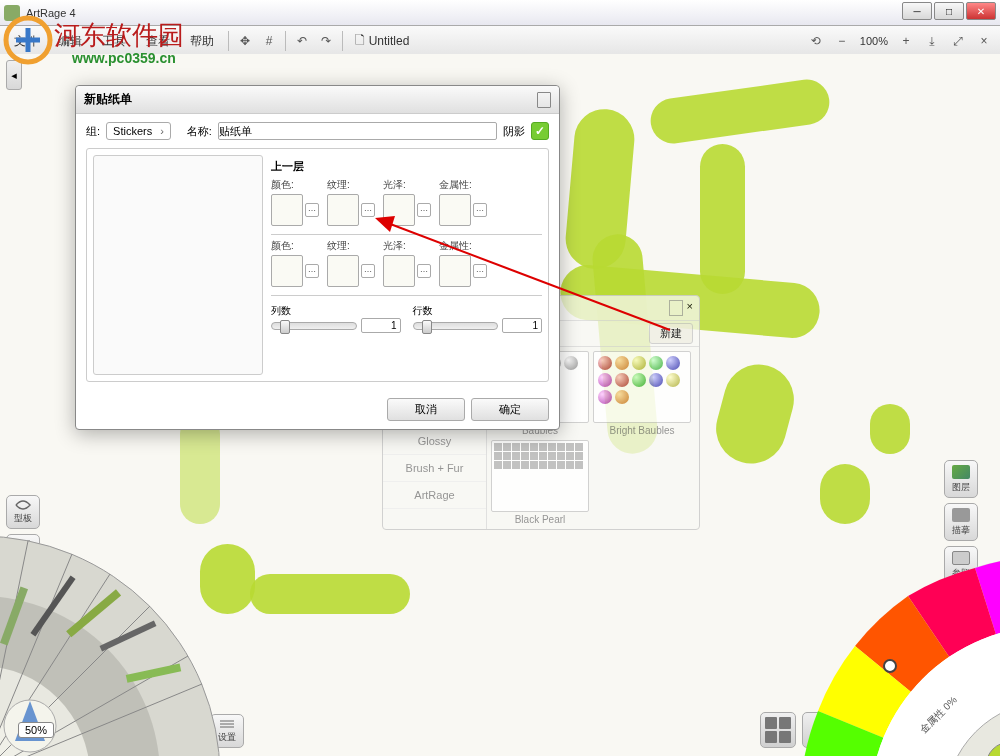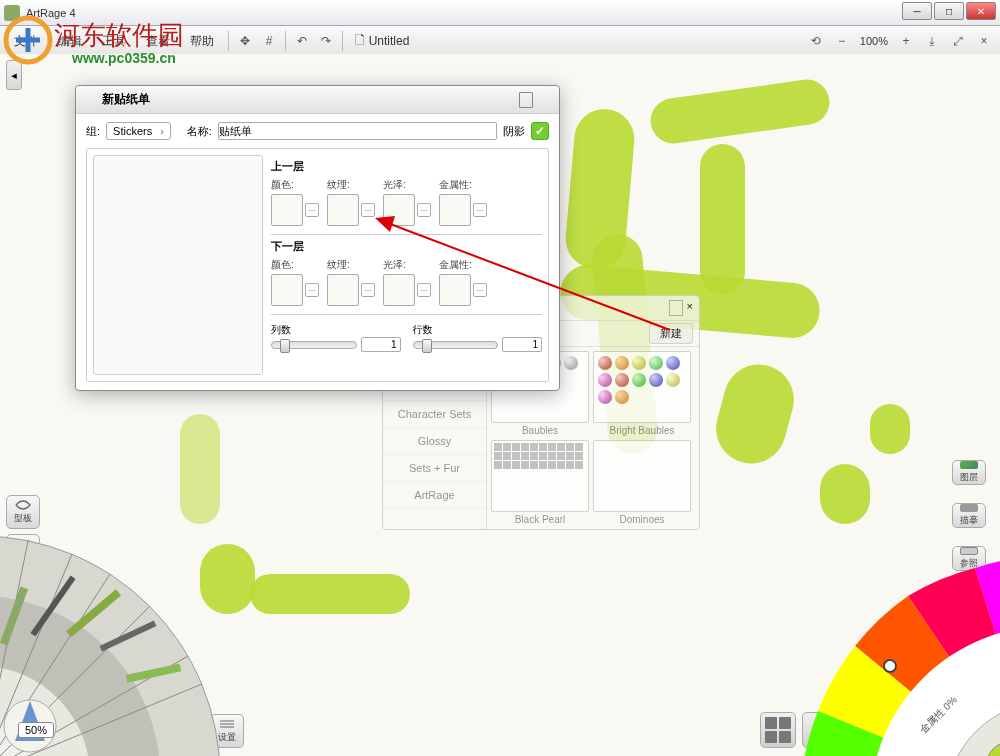--- a/index.html
+++ b/index.html
@@ -26,21 +26,21 @@
 .canvas { position: absolute; top: 54px; left: 0; right: 0; bottom: 0; background: #f9f8f3; }
 .paint-stroke { position: absolute; background: #b8d932; opacity: 0.9; border-radius: 40px; }
 
 
 .watermark-text { position: absolute; top: 18px; left: 54px; font-size: 26px; font-weight: normal; color: #b91c1c; z-index: 5; }
 .watermark-url { position: absolute; top: 50px; left: 72px; font-size: 14px; font-weight: bold; color: #2a9030; z-index: 5; }
 .watermark-logo { position: absolute; top: 14px; left: 2px; width: 52px; height: 52px; z-index: 5; }
 
 
 .dialog { position: absolute; top: 85px; left: 75px; width: 485px; background: #fff; border: 1px solid #888; border-radius: 4px; box-shadow: 0 4px 20px rgba(0,0,0,0.3); z-index: 100; }
-.dialog-header { height: 28px; background: linear-gradient(#fafafa,#e0e0e0); border-bottom: 1px solid #ccc; display: flex; align-items: center; padding: 0 26px; font-size: 12px; font-weight: bold; border-radius: 4px 4px 0 0; }
+.dialog-header { height: 28px; background: linear-gradient(#fafafa,#e0e0e0); border-bottom: 1px solid #ccc; display: flex; align-items: center; padding: 0 8px; font-size: 12px; font-weight: bold; border-radius: 4px 4px 0 0; }
 .dialog-header .doc-icon { margin-left: auto; width: 14px; height: 16px; border: 1px solid #888; border-radius: 1px; }
 .dialog-body { padding: 8px 10px; }
 .dialog-row1 { display: flex; align-items: center; gap: 6px; margin-bottom: 8px; font-size: 11px; }
 .combo { border: 1px solid #aaa; border-radius: 3px; padding: 2px 6px; background: #fff; display: flex; align-items: center; gap: 8px; }
 .combo .arrow { color: #666; }
 .text-input { border: 1px solid #aaa; border-radius: 2px; padding: 2px 0; font-size: 11px; flex: 1; min-width: 0; }
 .check-green { width: 18px; height: 18px; background: #7c3; border: 1px solid #5a2; border-radius: 3px; display: flex; align-items: center; justify-content: center; color: #fff; font-weight: bold; font-size: 12px; }
 
 .dialog-main { display: flex; gap: 8px; border: 1px solid #ccc; border-radius: 3px; padding: 6px; }
 .preview-box { width: 170px; height: 220px; background: #fafafa; border: 1px solid #ccc; border-radius: 3px; }
@@ -77,21 +77,21 @@
 .cat-list { width: 104px; border-right: 1px solid #ddd; }
 .cat-item { padding: 7px 6px; text-align: center; color: #888; border-bottom: 1px solid #eee; font-size: 11px; }
 .previews { flex: 1; display: flex; flex-wrap: wrap; padding: 4px; gap: 4px; }
 .prev-card { width: 98px; text-align: center; color: #888; font-size: 10px; }
 .prev-grid { width: 98px; height: 72px; border: 1px solid #ccc; border-radius: 2px; background: #fff; margin-bottom: 2px; display: flex; flex-wrap: wrap; align-content: flex-start; padding: 4px; gap: 3px; }
 .ball { width: 14px; height: 14px; border-radius: 50%; background: radial-gradient(circle at 30% 30%, #fff, #888); }
 .ball.r{background:radial-gradient(circle at 30% 30%,#fcc,#a33);} .ball.g{background:radial-gradient(circle at 30% 30%,#cfc,#3a3);} .ball.b{background:radial-gradient(circle at 30% 30%,#ccf,#33a);} .ball.y{background:radial-gradient(circle at 30% 30%,#ffc,#aa3);} .ball.p{background:radial-gradient(circle at 30% 30%,#fcf,#a3a);} .ball.o{background:radial-gradient(circle at 30% 30%,#fda,#c73);}
 .tile { width: 8px; height: 8px; background: #bbb; }
 
 
-.side-btn { position: absolute; right: 14px; width: 34px; height: 25px; background: linear-gradient(#f8f8f8,#d8d8d8); border: 1px solid #aaa; border-radius: 5px; display: flex; flex-direction: column; align-items: center; justify-content: center; font-size: 9px; color: #444; gap: 2px; cursor: pointer; }
+.side-btn { position: absolute; right: 22px; width: 34px; height: 38px; background: linear-gradient(#f8f8f8,#d8d8d8); border: 1px solid #aaa; border-radius: 5px; display: flex; flex-direction: column; align-items: center; justify-content: center; font-size: 9px; color: #444; gap: 2px; cursor: pointer; }
 .side-btn .ico { width: 18px; height: 14px; background: #888; border-radius: 2px; }
 
 .left-btn { position: absolute; left: 6px; width: 34px; height: 34px; background: linear-gradient(#f8f8f8,#d8d8d8); border: 1px solid #aaa; border-radius: 5px; display: flex; flex-direction: column; align-items: center; justify-content: center; font-size: 9px; color: #444; gap: 1px; cursor: pointer; }
 .left-btn .ico { width: 18px; height: 12px; }
 
 
 .tool-wheel { position: absolute; bottom: -20px; left: -20px; width: 250px; height: 250px; z-index: 30; }
 .bottom-grid { position: absolute; bottom: 8px; left: 760px; width: 36px; height: 36px; background: linear-gradient(#f0f0f0,#d0d0d0); border: 1px solid #aaa; border-radius: 5px; display: grid; grid-template: 1fr 1fr / 1fr 1fr; gap: 2px; padding: 4px; cursor: pointer; }
 .bottom-grid div { background: #777; border-radius: 1px; }
 .sample-btn { position: absolute; bottom: 8px; left: 802px; width: 36px; height: 36px; background: linear-gradient(#f0f0f0,#d0d0d0); border: 1px solid #aaa; border-radius: 5px; display: flex; flex-direction: column; align-items: center; justify-content: center; font-size: 9px; cursor: pointer; }
@@ -175,21 +175,21 @@
   </div>
   <div class="sticker-tabs">
     <div class="sticker-tab">新建</div>
   </div>
   <div class="sticker-body">
     <div class="cat-list">
       <div class="cat-item">Art Clippings</div>
       <div class="cat-item">Brush Heads</div>
       <div class="cat-item">Character Sets</div>
       <div class="cat-item">Glossy</div>
-      <div class="cat-item">Sets + Fur</div>
+      <div class="cat-item">Brush + Fur</div>
       <div class="cat-item">ArtRage</div>
     </div>
     <div class="previews">
       <div class="prev-card">
         <div class="prev-grid">
             <div class="ball"></div>
             <div class="ball"></div>
             <div class="ball"></div>
             <div class="ball"></div>
             <div class="ball"></div>
@@ -241,24 +241,20 @@
             <div class="tile"></div>
             <div class="tile"></div>
             <div class="tile"></div>
             <div class="tile"></div>
             <div class="tile"></div>
             <div class="tile"></div>
             <div class="tile"></div>
             <div class="tile"></div>
           </div>
         <span>Black Pearl</span>
-      </div>
-      <div class="prev-card">
-        <div class="prev-grid"></div>
-        <span>Dominoes</span>
       </div>
     </div>
   </div>
 </div>
 
 <div class="dialog">
   <div class="dialog-header">
     <span>新贴纸单</span>
     <div class="doc-icon"></div>
   </div>
@@ -304,21 +300,20 @@
             <div class="swatch-group">
                 <span class="swatch-label">金属性:</span>
                 <div class="swatch-wrap">
                   <div class="swatch"></div>
                   <div class="more-btn">⋯</div>
                 </div>
               </div>
           </div>
         </div>
         <div class="layer-section">
-          <div class="layer-title">下一层</div>
           <div class="swatch-row">
             <div class="swatch-group">
                 <span class="swatch-label">颜色:</span>
                 <div class="swatch-wrap">
                   <div class="swatch"></div>
                   <div class="more-btn">⋯</div>
                 </div>
               </div>
             <div class="swatch-group">
                 <span class="swatch-label">纹理:</span>
@@ -358,20 +353,24 @@
             <div class="slider-ctrl">
               <div class="slider-track">
                   <div class="slider-thumb"></div>
                 </div>
               <div class="num-box">1</div>
             </div>
           </div>
         </div>
       </div>
     </div>
+  </div>
+  <div class="dialog-footer">
+    <div class="dlg-btn">取消</div>
+    <div class="dlg-btn">确定</div>
   </div>
 </div>
 
 <svg class="arrow-ann" viewBox="0 0 310 130">
   <line x1="300" y1="120" x2="15" y2="12" stroke="#d00" stroke-width="2"></line>
   <polygon points="5,8 25,6 20,22" fill="#d00"></polygon>
 </svg>
 
 <div class="left-btn" style="top:495px">
   <svg class="ico" viewBox="0 0 18 12">

